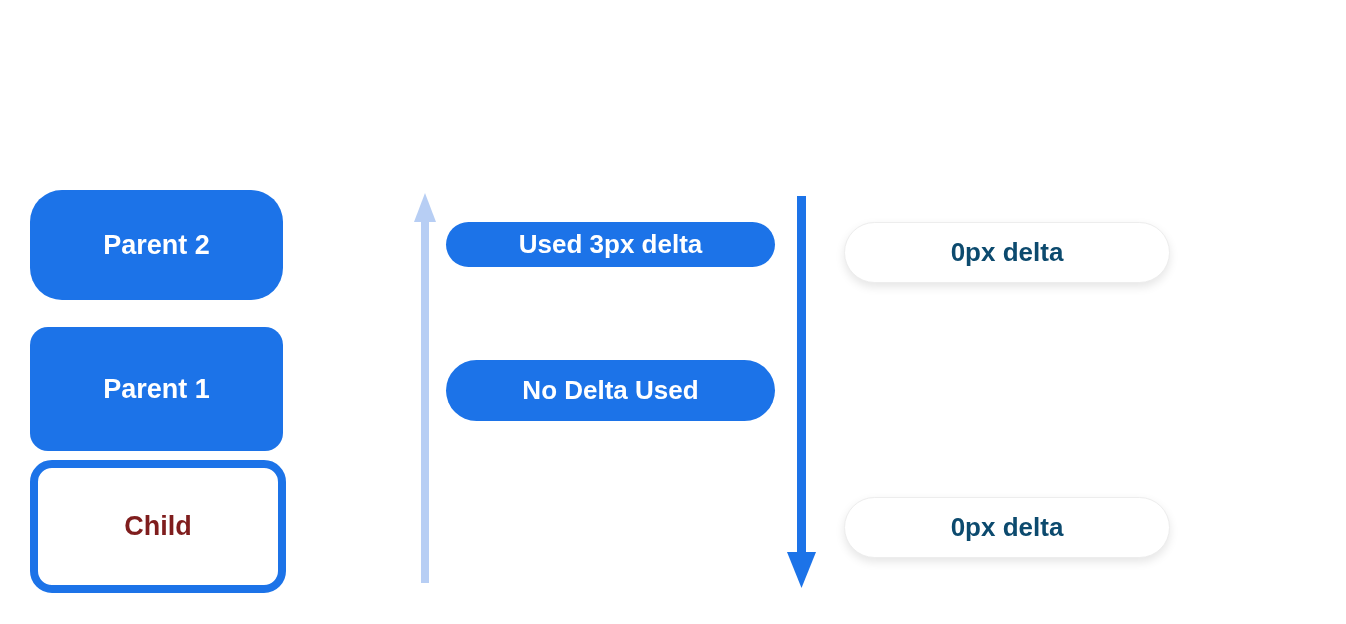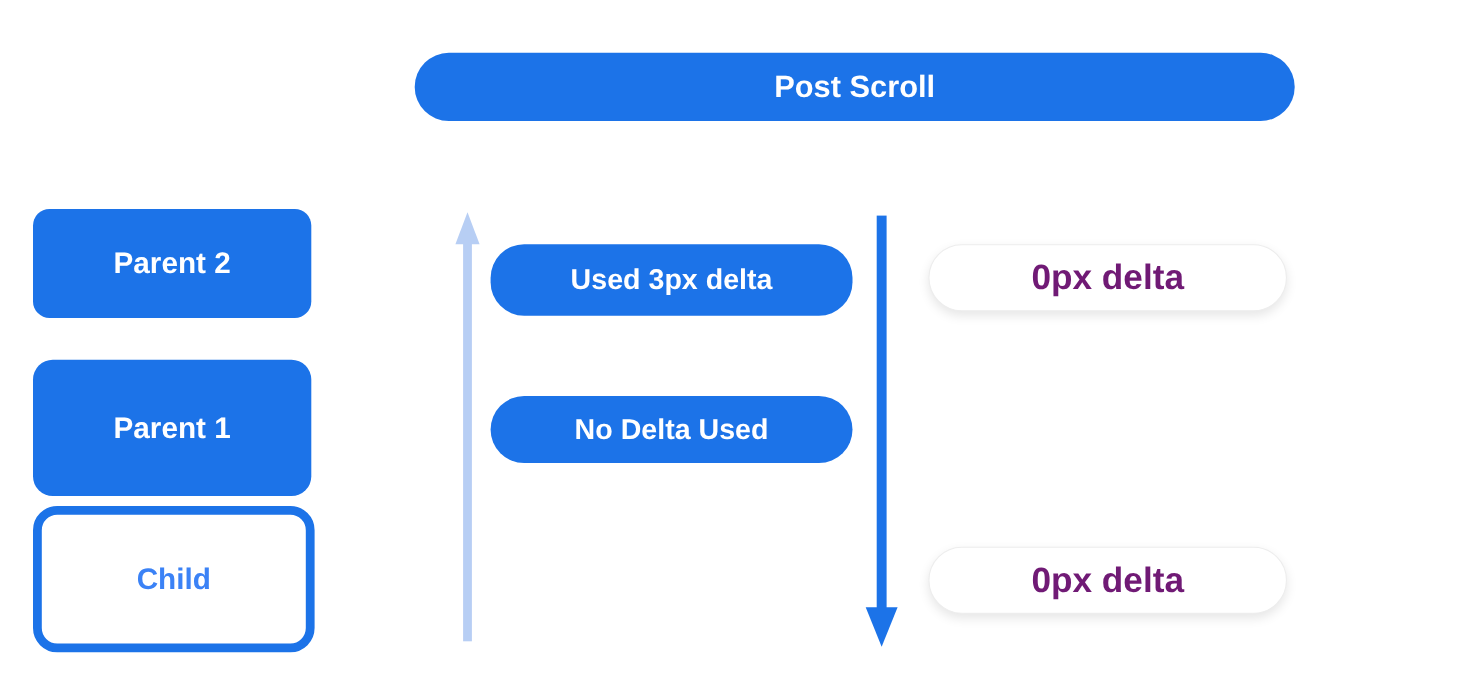--- a/index.html
+++ b/index.html
@@ -31,83 +31,82 @@
   }
   .header-pill {
     left: 377px; top: 48px;
     width: 800px; height: 62px;
     border-radius: 31px;
     font-size: 28px;
   }
   
   .node-parent2 {
     left: 30px; top: 190px;
-    width: 253px; height: 99px;
-    border-radius: 15px;
+    width: 253px; height: 110px;
+    border-radius: 32px;
     font-size: 27px;
   }
   .node-parent1 {
     left: 30px; top: 327px;
     width: 253px; height: 124px;
     border-radius: 18px;
     font-size: 27px;
     text-align: right;
   }
   .node-child {
     left: 30px; top: 460px;
     width: 256px; height: 133px;
     border-radius: 22px;
     background: #ffffff;
     border: 8px solid #1C73E8;
-    color: #3b82f6;
+    color: #7f1d1d;
     font-weight: 600;
     font-size: 27px;
   }
   
   .pill-used {
     left: 446px; top: 222px;
-    width: 329px; height: 65px;
+    width: 329px; height: 45px;
     border-radius: 30.5px;
     font-size: 26px;
   }
   .pill-nodelta {
     left: 446px; top: 360px;
     width: 329px; height: 61px;
     border-radius: 30.5px;
     font-size: 26px;
     text-align: right;
   }
   
   .pill-white {
     width: 326px; height: 61px;
     border-radius: 30.5px;
     background: #ffffff;
     border: 1px solid #ededed;
     box-shadow: 0 4px 10px rgba(0,0,0,0.10);
-    color: #701a75;
+    color: #0c4a6e;
     font-weight: 600;
-    font-size: 32px;
+    font-size: 26px;
   }
   .pill-result-top    { left: 844px; top: 222px; }
   .pill-result-bottom { left: 844px; top: 497px; }
   
   .arrow {
     position: absolute;
     display: block;
     pointer-events: none;
   }
   .arrow-up   { left: 403px; top: 188px; width: 44px; height: 402px; }
   .arrow-down { left: 779px; top: 190px; width: 44px; height: 402px; }
 </style>
 </head>
 <body>
 
 <div class="canvas">
 
-  <div class="pill filled header-pill">Post Scroll</div>
 
   <div class="node filled node-parent2">Parent 2</div>
 
   <div class="node filled node-parent1">Parent 1</div>
 
   <div class="node node-child">Child</div>
 
   <span class="arrow arrow-up">
     <svg width="44" height="402" viewBox="0 0 44 402" xmlns="http://www.w3.org/2000/svg">
       <rect x="18" y="28" width="8" height="367" fill="#B7CEF4"></rect>

